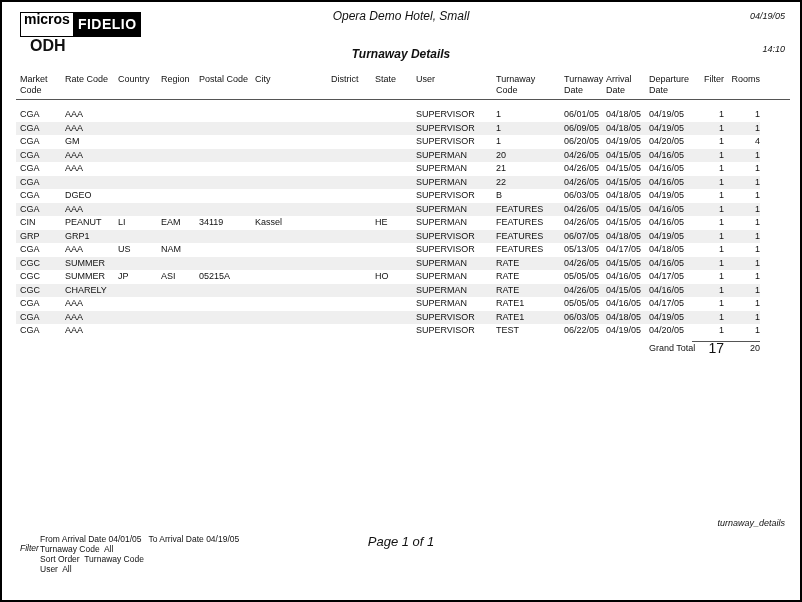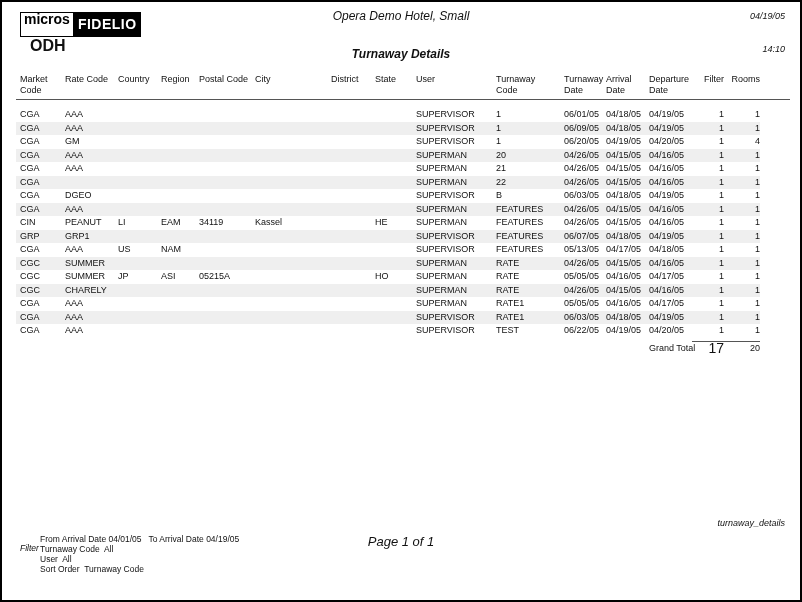--- a/index.html
+++ b/index.html
@@ -414,19 +414,19 @@
 
   <div class="gt-rule"></div>
   <div class="gt-label">Grand Total</div>
   <div class="gt-nights">17</div>
   <div class="gt-rooms">20</div>
 
   <div class="footer-filter-label">Filter</div>
   <div class="footer-filter-lines" id="filter-lines">
       <div>From Arrival Date 04/01/05   To Arrival Date 04/19/05</div>
       <div>Turnaway Code  All</div>
+      <div>Sort Order  Turnaway Code</div>
       <div>User  All</div>
-      <div>Sort Order  Turnaway Code</div>
     </div>
   <div class="footer-page">Page 1 of 1</div>
   <div class="footer-report-name">turnaway_details</div>
 
 </div>
 
 </body></html>

